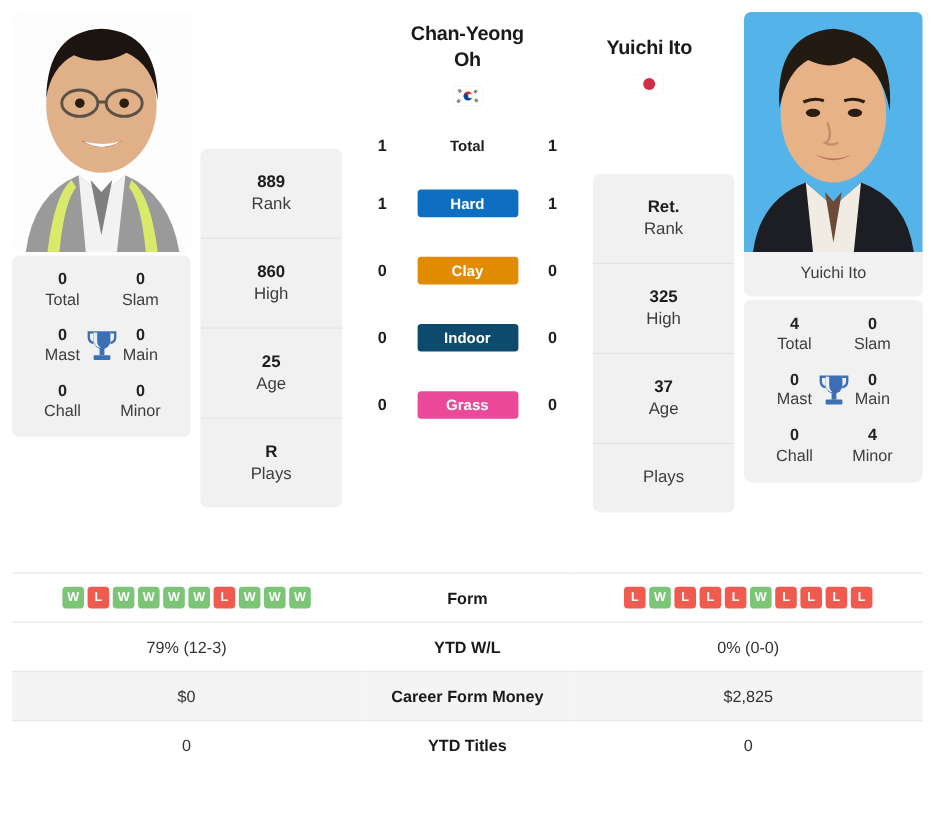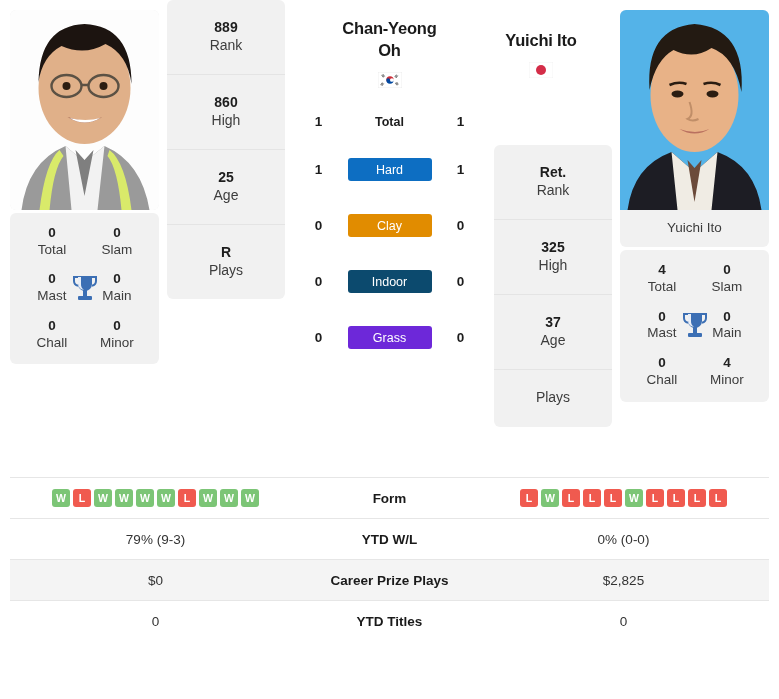--- a/index.html
+++ b/index.html
@@ -52,21 +52,21 @@
   .titles-row + .titles-row { margin-top: 13px; }
   .tcell { width: 64px; text-align: center; line-height: 1.24; }
   .tcell .v { font-size: 13.5px; font-weight: bold; color: #222; }
   .tcell .k { font-size: 13.5px; color: #3d3d3d; }
   .trophy {
     position: absolute; left: 50%; transform: translateX(-50%);
     width: 26px; height: 30px;
   }
 
   
-  .stat-col { width: 118px; flex: 0 0 118px; }
+  .stat-col { width: 118px; flex: 0 0 118px; padding-top: 124px; }
   .stat-col.right { padding-top: 145px; }
   .stat-card {
     background: #f1f1f1;
     border-radius: 6px;
     overflow: hidden;
   }
   .stat-cell {
     text-align: center;
     padding: 19px 4px 20px;
     line-height: 1.25;
@@ -93,21 +93,21 @@
     height: 56px;
   }
   .h2h-row.total { height: 40px; }
   .h2h-score {
     width: 58px; text-align: center;
     font-size: 13.5px; font-weight: bold; color: #1d1d1d;
   }
   .surface {
     width: 84px; height: 23px; border-radius: 3px;
     display: flex; align-items: center; justify-content: center;
-    color: #ffffff; font-size: 12.5px; font-weight: normal;
+    color: #ffffff; font-size: 12.5px; font-weight: bold;
   }
   .total-label {
     width: 84px; text-align: center;
     font-size: 12.5px; font-weight: bold; color: #1d1d1d;
   }
 
   
   .cmp-table { width: 759px; margin: 0 10px; border-collapse: collapse; }
   .cmp-table tr { border-top: 1px solid #e6e6e6; }
   .cmp-table tr.alt { background: #f4f4f4; }
@@ -255,21 +255,21 @@
         </div>
 
         <div class="h2h-row">
           <div class="h2h-score">0</div>
           <div class="surface" style="background: #0c4a6e;">Indoor</div>
           <div class="h2h-score">0</div>
         </div>
 
         <div class="h2h-row">
           <div class="h2h-score">0</div>
-          <div class="surface" style="background: #6d28d9;">Grass</div>
+          <div class="surface" style="background: #ec4899;">Grass</div>
           <div class="h2h-score">0</div>
         </div>
       </div>
     </div>
 
     <div class="stat-col right">
       <div class="stat-card">
         <div class="stat-cell">
           <div class="v">Ret.</div>
           <div class="k">Rank</div>
@@ -389,27 +389,27 @@
               <div class="fbadge fl">L</div>
               <div class="fbadge fw">W</div>
               <div class="fbadge fl">L</div>
               <div class="fbadge fl">L</div>
               <div class="fbadge fl">L</div>
               <div class="fbadge fl">L</div>
             </div>
         </td>
       </tr>
       <tr>
-        <td class="td-side">79% (9-3)</td>
+        <td class="td-side">79% (12-3)</td>
         <td class="td-mid">YTD W/L</td>
         <td class="td-side">0% (0-0)</td>
       </tr>
       <tr class="alt">
         <td class="td-side">$0</td>
-        <td class="td-mid">Career Prize Plays</td>
+        <td class="td-mid">Career Form Money</td>
         <td class="td-side">$2,825</td>
       </tr>
       <tr>
         <td class="td-side">0</td>
         <td class="td-mid">YTD Titles</td>
         <td class="td-side">0</td>
       </tr>
     </tbody>
   </table>
 

